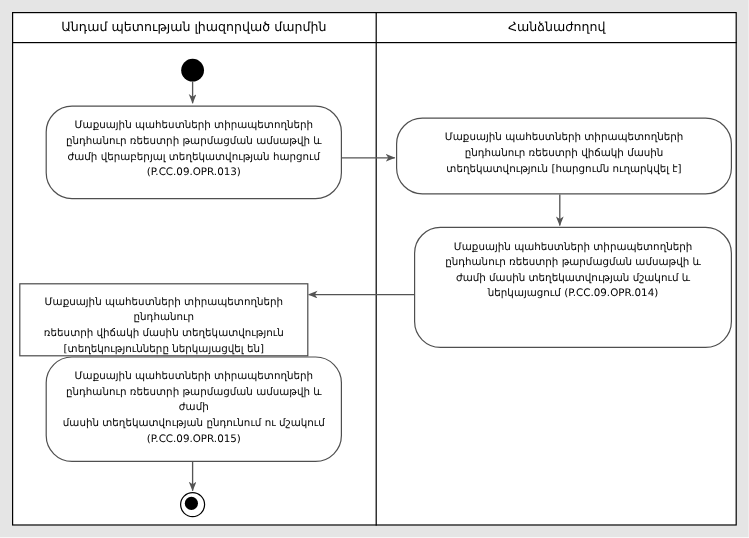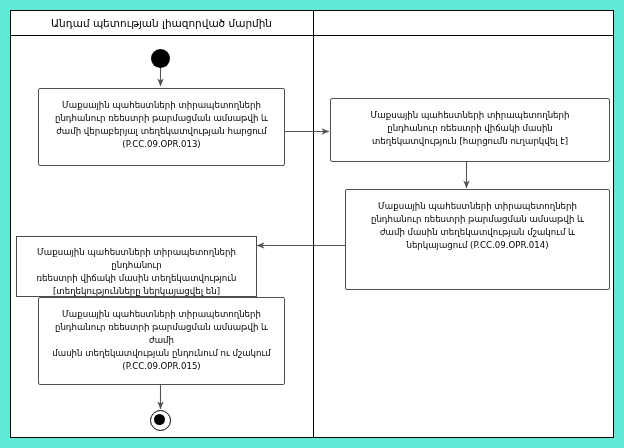--- a/index.html
+++ b/index.html
@@ -7,21 +7,21 @@
     padding: 0;
     background: #ffffff;
   }
   body {
     font-family: "DejaVu Sans", sans-serif;
   }
   #diagram-root {
     position: relative;
     width: 624px;
     height: 448px;
-    background: #5eead4;
+    background: #e5e5e5;
     overflow: hidden;
   }
 
   
   .frame {
     position: absolute;
     left: 10px;
     top: 10px;
     width: 604px;
     height: 428px;
@@ -66,21 +66,21 @@
     background: #ffffff;
     display: flex;
     align-items: flex-start;
     justify-content: center;
     text-align: center;
     font-size: 8.6px;
     line-height: 13px;
     color: #000000;
   }
   .node.action {
-    border-radius: 2px;
+    border-radius: 22px;
     border-color: #4f4f4f;
   }
   .node.object {
     border-radius: 0;
     border-color: #4a4a4a;
     margin-top: 21px;
   }
   .node .node-text {
     display: block;
     padding: 0 10px;
@@ -136,20 +136,21 @@
 </head>
 <body>
 
 <div id="diagram-root">
 
   <div class="frame"></div>
   <div class="header-rule"></div>
   <div class="lane-divider"></div>
 
   <div class="lane-title left">Անդամ պետության լիազորված մարմին</div>
+  <div class="lane-title right">Հանձնաժողով</div>
 
   <svg class="edge-svg">
     <defs>
       <marker id="arrow" markerWidth="9" markerHeight="9" refX="7.6" refY="3.2" orient="auto" markerUnits="userSpaceOnUse">
         <path d="M0,0 L8,3.2 L0,6.4 L2.2,3.2 z" fill="#545454"></path>
       </marker>
     </defs>
 
     <line x1="160.5" y1="68" x2="160.5" y2="86" marker-end="url(#arrow)"></line>
 

